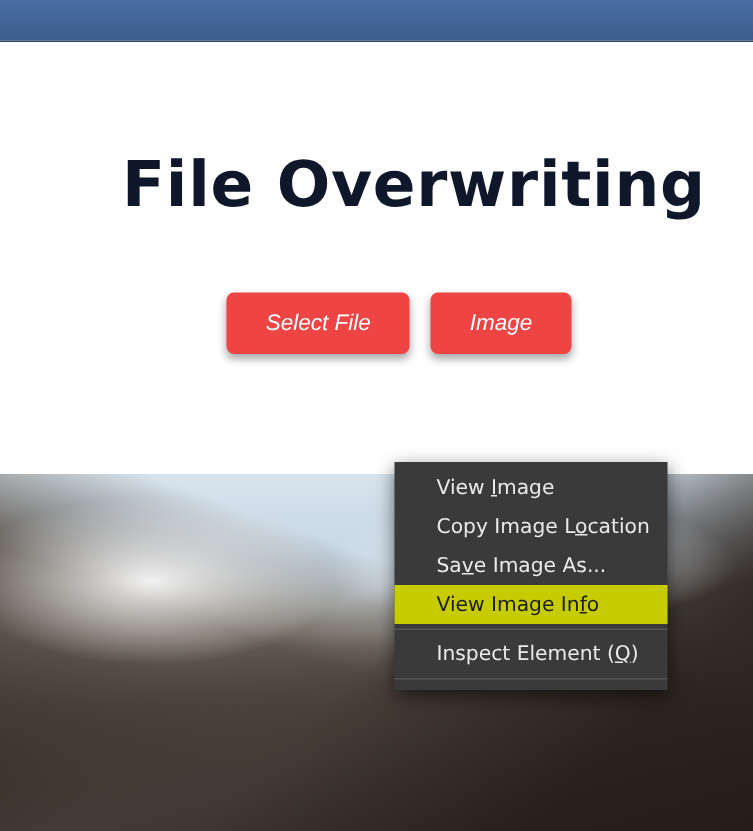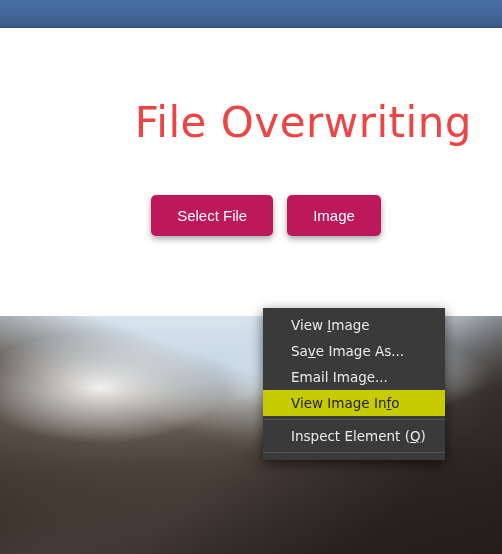--- a/index.html
+++ b/index.html
@@ -15,42 +15,43 @@
     height: 28px;
     background: linear-gradient(#4a6fa5, #3c5d8a);
     border-bottom: 1px solid #2d4766;
   }
   .content {
     padding: 70px 30px 30px 60px;
     text-align: center;
   }
   .heading {
     font-size: 42px;
-    font-weight: 400;
-    color: #ef4444;
+    font-weight: 700;
+    color: #0f172a;
     letter-spacing: 0.5px;
     margin-bottom: 48px;
-    text-align: right;
+    text-align: center;
     padding-left: 20px;
   }
   .button-row {
     display: flex;
     gap: 14px;
     justify-content: center;
   }
   .btn {
-    background: #be185d;
+    background: #ef4444;
     color: #fff;
     border: none;
     border-radius: 5px;
     padding: 12px 26px;
     font-size: 15px;
     font-weight: 500;
     cursor: pointer;
     box-shadow: 0 3px 6px rgba(0,0,0,0.35);
+    font-style: italic;
   }
   .mountains {
     position: absolute;
     top: 316px;
     left: 0;
     width: 502px;
     height: 238px;
     background:
       linear-gradient(160deg, transparent 40%, rgba(70,60,55,0.9) 60%, rgba(40,35,30,0.95) 100%),
       linear-gradient(200deg, transparent 35%, rgba(80,70,60,0.85) 55%, rgba(50,40,35,0.95) 100%),
@@ -147,24 +148,24 @@
 </div>
 
 <div class="thin-border"></div>
 <div class="mountains"></div>
 
 <div class="context-menu" id="context-menu">
     <div class="item">
       <span>View <span class="underline">I</span>mage</span>
     </div>
     <div class="item">
-      <span>Sa<span class="underline">v</span>e Image As...</span>
+      <span>Copy Image L<span class="underline">o</span>cation</span>
     </div>
     <div class="item">
-      <span>Email Ima<span class="underline">g</span>e...</span>
+      <span>Sa<span class="underline">v</span>e Image As...</span>
     </div>
     <div class="item highlight">
       <span>View Image In<span class="underline">f</span>o</span>
     </div>
     <div class="sep"></div>
     <div class="item">
       <span>Inspect Element (<span class="underline">Q</span>)</span>
     </div>
     <div class="sep"></div>
   </div>

